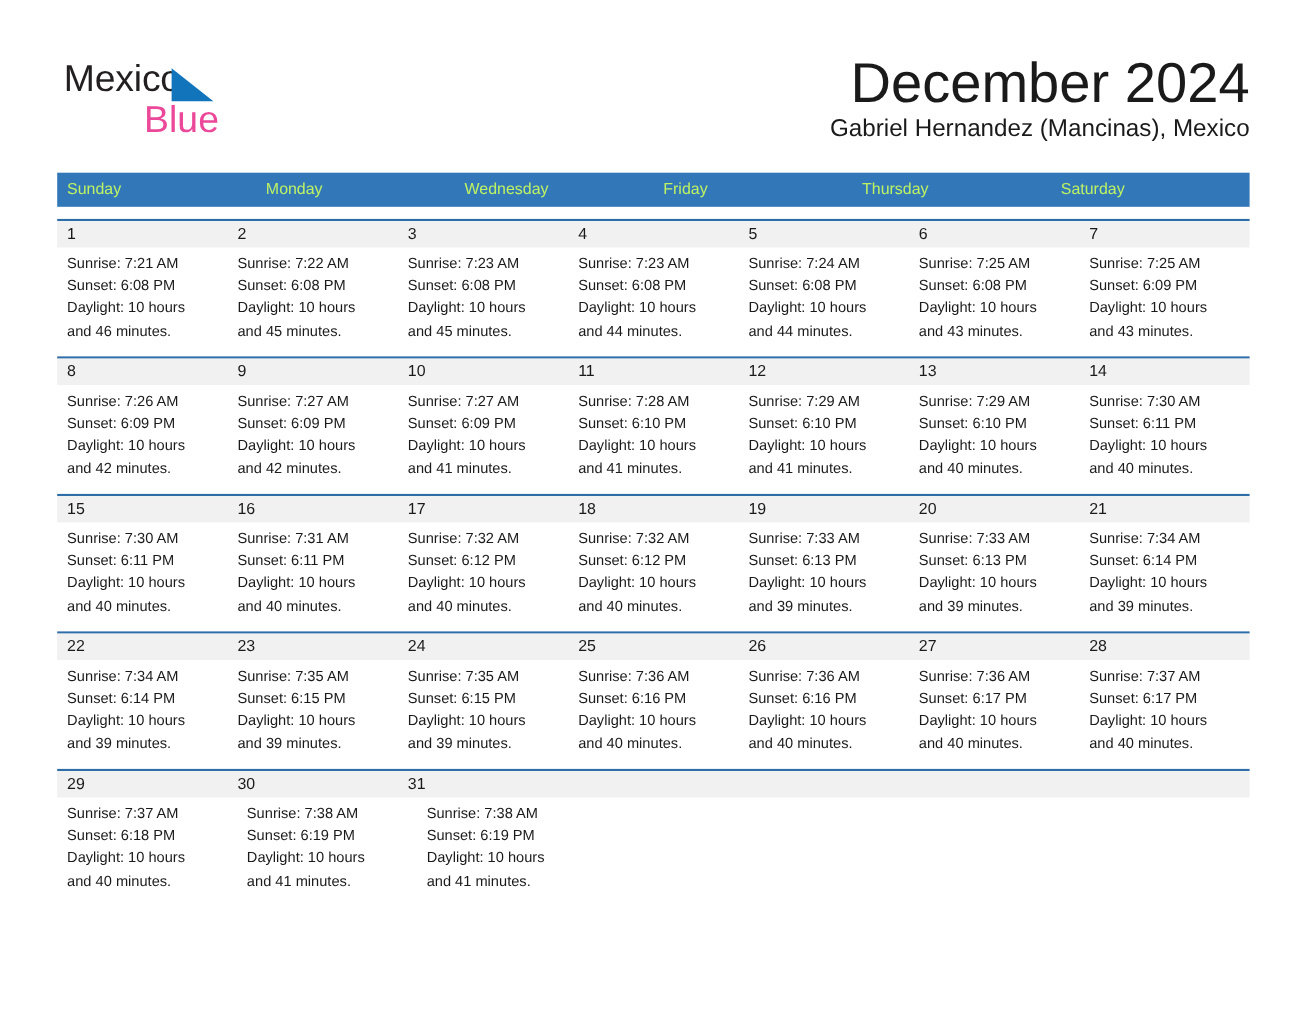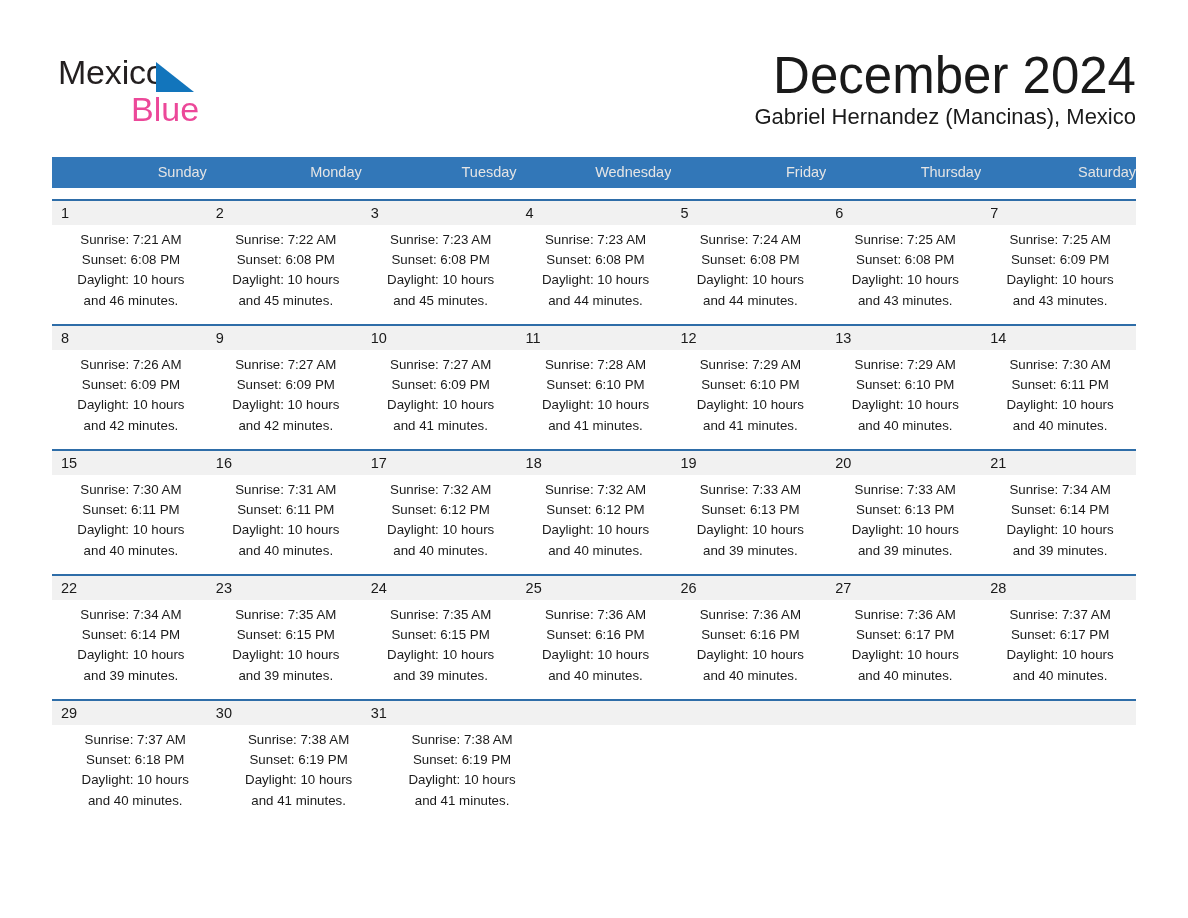--- a/index.html
+++ b/index.html
@@ -76,27 +76,26 @@
     left: 52px; top: 157px;
     width: 1084px;
   }
   .weekday-row {
     display: flex;
     background: #3277b8;
     height: 31px;
   }
   .weekday-cell {
     flex: 1 1 0;
-    color: #e5e5e5;
+    color: #bef264;
     font-size: 14.5px;
     line-height: 31px;
     padding-left: 9px;
     white-space: nowrap;
     overflow: hidden;
-    text-align: right;
   }
   .week {
     position: relative;
     margin-top: 11px;
   }
   .week-rule {
     height: 2px;
     background: #2e6da8;
     width: 100%;
   }
@@ -114,21 +113,20 @@
   }
   .detail-row {
     display: flex;
     padding-top: 5px;
     min-height: 88px;
   }
   .detail-cell {
     flex: 1 1 0;
     padding-left: 9px;
     padding-right: 6px;
-    text-align: center;
   }
   .detail-line {
     font-size: 13.3px;
     color: #1a1a1a;
     line-height: 20.2px;
     white-space: nowrap;
   }
   .empty-cell { flex: 1 1 0; }
 </style>
 </head>
@@ -148,21 +146,20 @@
       <div class="cal-title">December 2024</div>
       <div class="cal-subtitle">Gabriel Hernandez (Mancinas), Mexico</div>
     </div>
 
   </div>
 
   <div class="calendar">
     <div class="weekday-row" id="weekday-row">
         <div class="weekday-cell">Sunday</div>
         <div class="weekday-cell">Monday</div>
-        <div class="weekday-cell">Tuesday</div>
         <div class="weekday-cell">Wednesday</div>
         <div class="weekday-cell">Friday</div>
         <div class="weekday-cell">Thursday</div>
         <div class="weekday-cell">Saturday</div>
       </div>
     <div id="weeks-container">
         <div class="week">
           <div class="week-rule"></div>
           <div class="daynum-row">
             <div class="daynum-cell">1</div>

